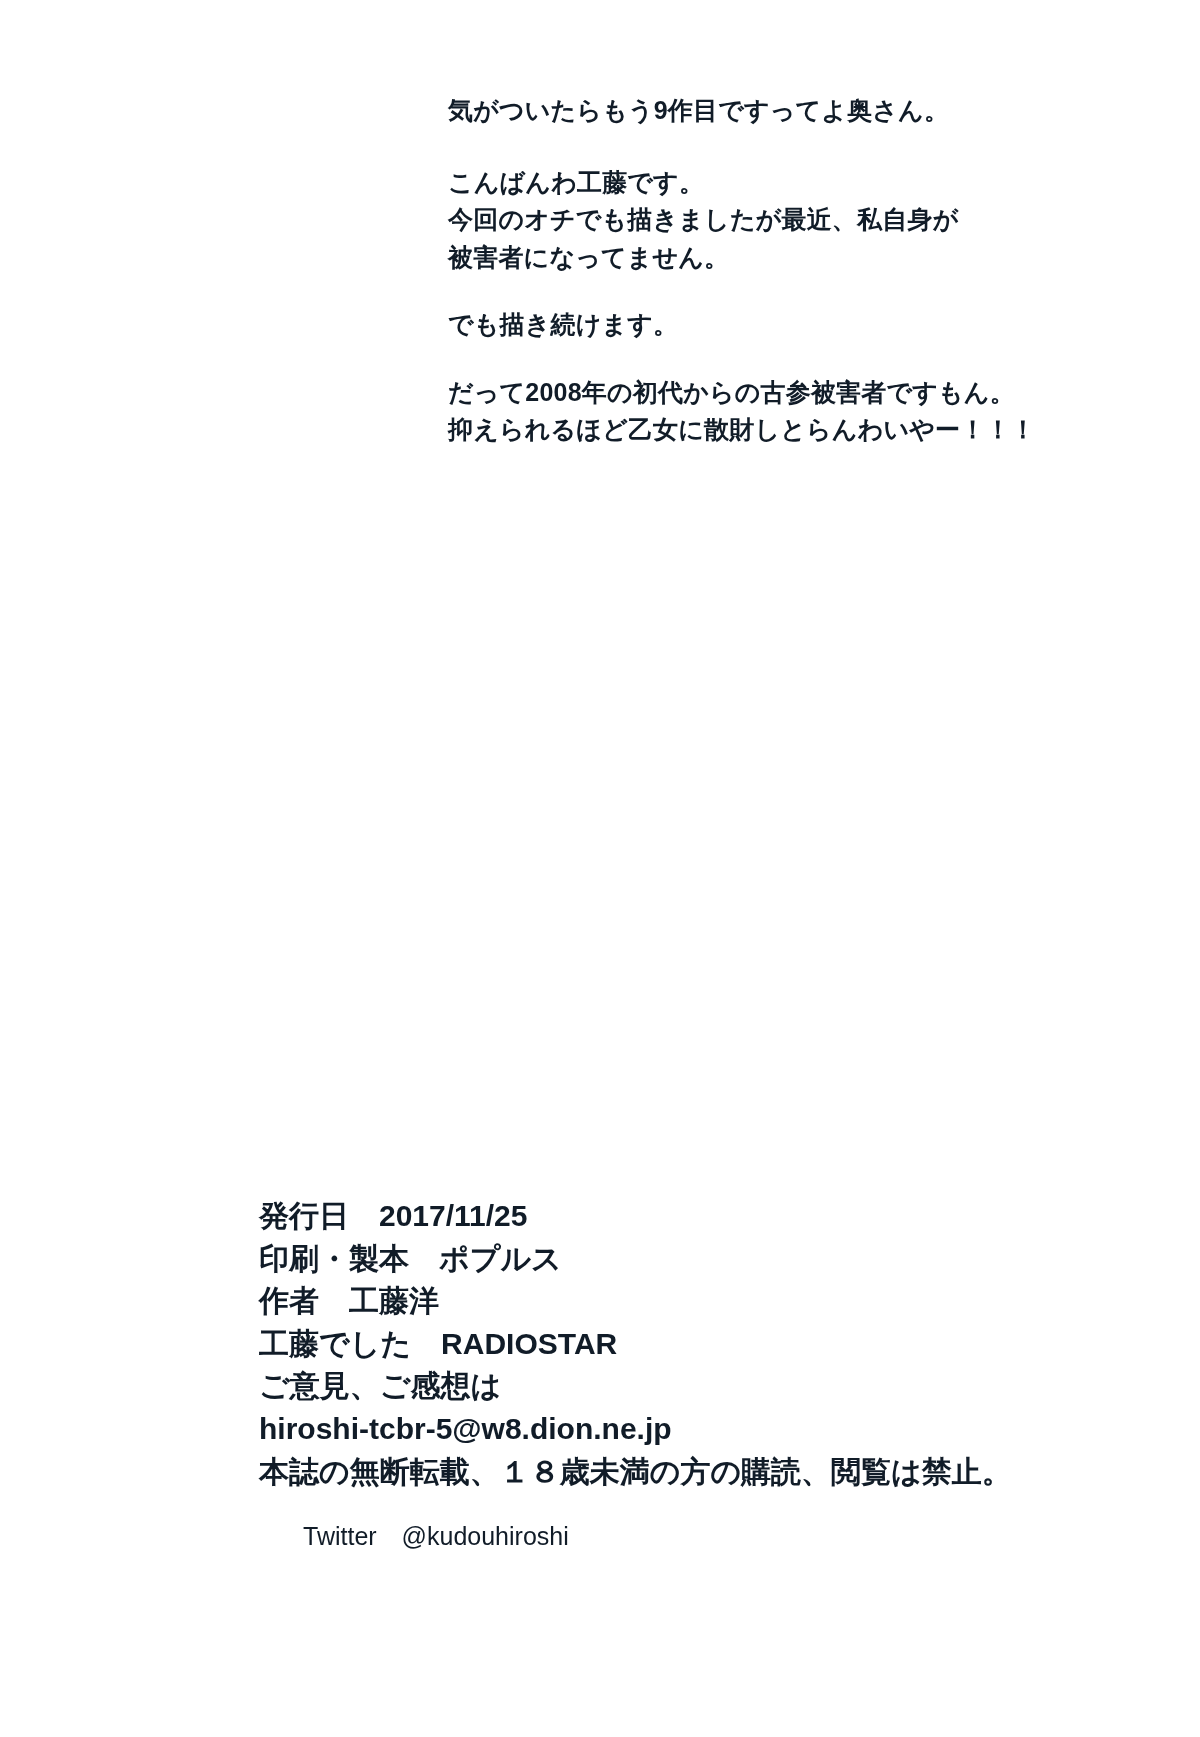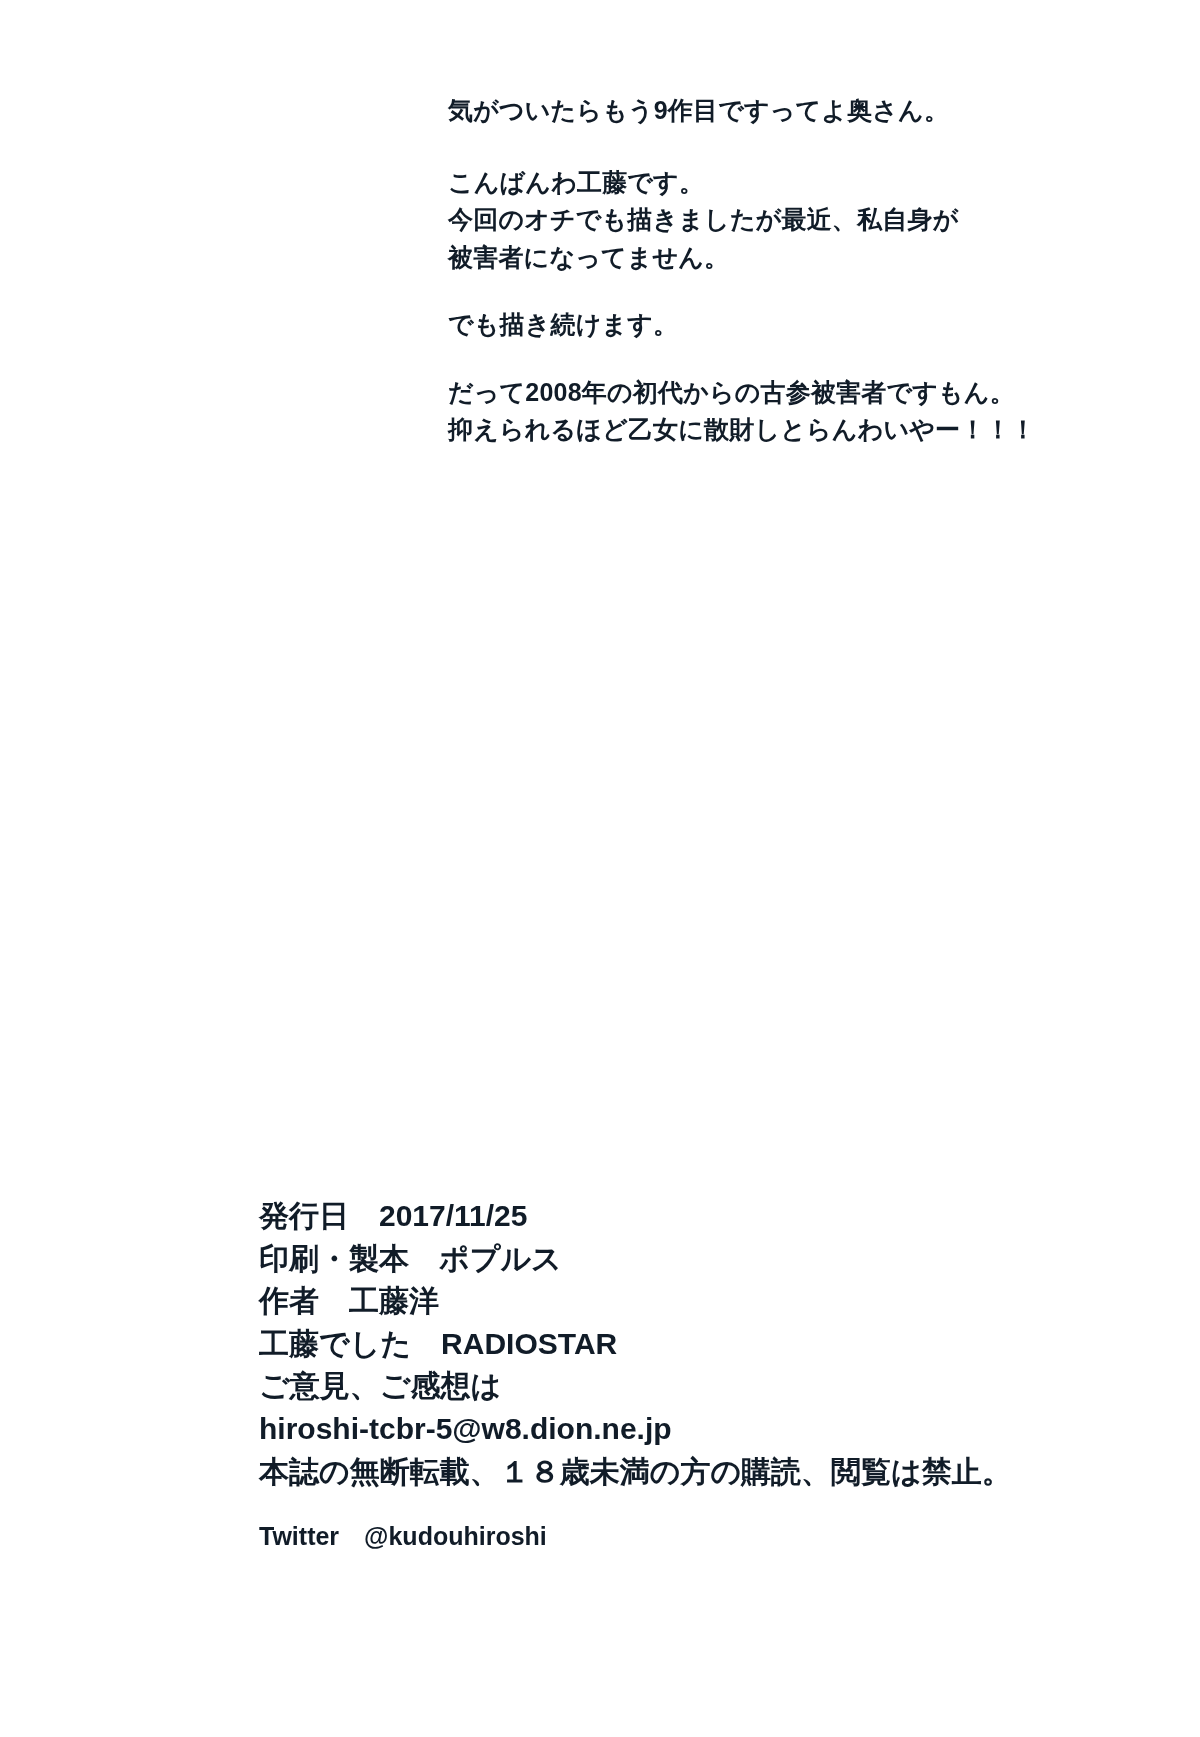--- a/index.html
+++ b/index.html
@@ -52,24 +52,25 @@
   .colophon .line {
     font-size: 30px;
     font-weight: bold;
     line-height: 1.42;
     color: #111c28;
     white-space: pre-wrap;
   }
   .colophon .spacer { height: 26px; }
   .colophon .twitter {
     font-size: 25px;
-    font-weight: bold;
+    font-weight: normal;
     line-height: 1.42;
     color: #111c28;
     white-space: pre-wrap;
+    margin-left: 44px;
   }
 </style>
 </head>
 <body>
 
 <div class="page">
 
   <section class="afterword">
     <p>気がついたらもう9作目ですってよ奥さん。</p>
 

